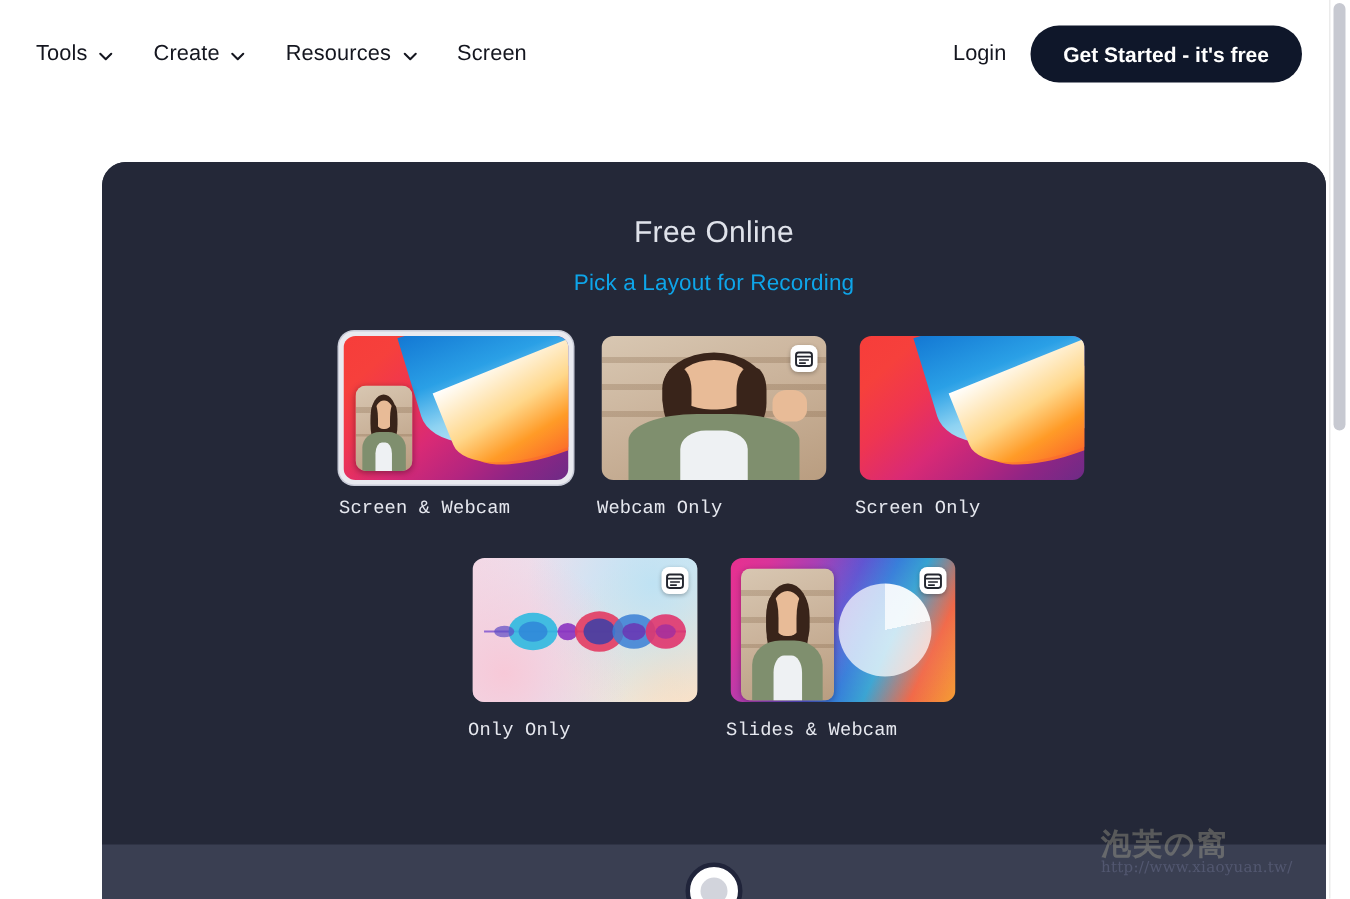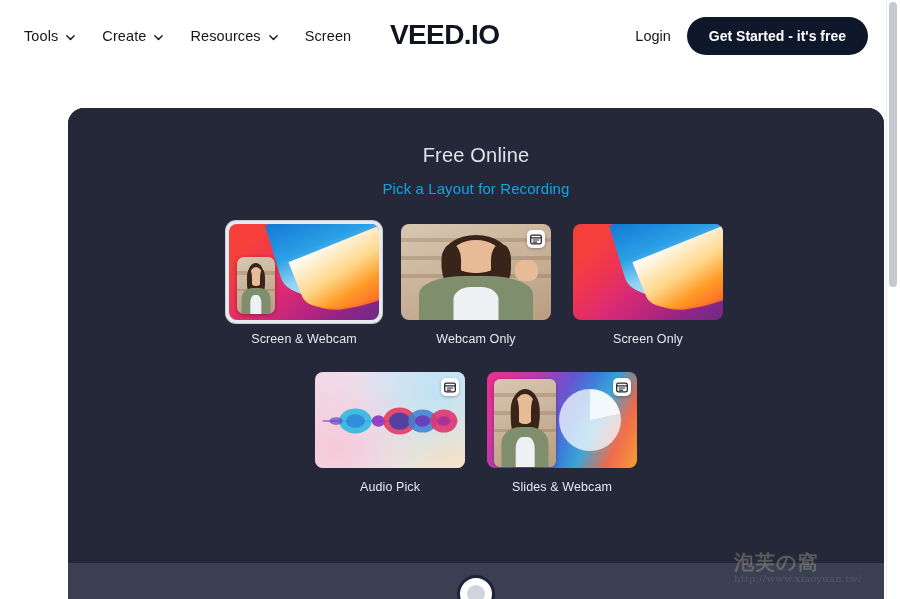--- a/index.html
+++ b/index.html
@@ -82,21 +82,21 @@
   .rows { margin-top: 24px; }
   .row {
     display: flex; justify-content: center;
     gap: 16px;
   }
   .row.row2 { margin-top: 23px; }
 
   .layout-card {
     width: 156px;
     cursor: pointer;
-    text-align: center;
+    font-family: Liberation Mono, monospace;
   }
   .thumb-frame {
     position: relative;
     width: 156px; height: 102px;
     border-radius: 10px;
     padding: 3px;
     background: transparent;
   }
   .layout-card.selected .thumb-frame {
     background: #e9eaf0;
@@ -353,23 +353,20 @@
         <svg width="11" height="11" viewBox="0 0 12 12">
             <path d="M2 4.2 L6 8.2 L10 4.2" fill="none" stroke="#14161f" stroke-width="1.5" stroke-linecap="round" stroke-linejoin="round"></path>
           </svg>
       </span>
     </div>
     <div class="nav-item">
       <span>Screen</span>
     </div>
   </nav>
 
-  <div class="brand-wrap">
-    <div class="brand">VEED.IO</div>
-  </div>
 
   <div class="nav-right">
     <div class="login-link">Login</div>
     <button class="cta-btn">Get Started - it's free</button>
   </div>
 </div>
 
 <div class="recorder-panel">
   <div class="panel-body">
 
@@ -464,21 +461,21 @@
               <div class="thumb-badge">
                 <svg width="12" height="11" viewBox="0 0 14 12">
                   <rect x="0.8" y="0.8" width="12.4" height="10.4" rx="2" fill="none" stroke="#23262f" stroke-width="1.5"></rect>
                   <line x1="0.8" y1="4" x2="13.2" y2="4" stroke="#23262f" stroke-width="1.4"></line>
                   <line x1="3.2" y1="6.6" x2="10.8" y2="6.6" stroke="#23262f" stroke-width="1.3"></line>
                   <line x1="3.2" y1="9" x2="8.4" y2="9" stroke="#23262f" stroke-width="1.3"></line>
                 </svg>
               </div>
             </div>
           </div>
-          <div class="card-label">Audio Pick</div>
+          <div class="card-label">Only Only</div>
         </div>
 
         <div class="layout-card">
           <div class="thumb-frame">
             <div class="thumb">
               <div class="slides-bg"></div>
               <div class="pie"></div>
               <div class="slide-cam">
                 <div class="person">
                   <div class="shelf"></div>

